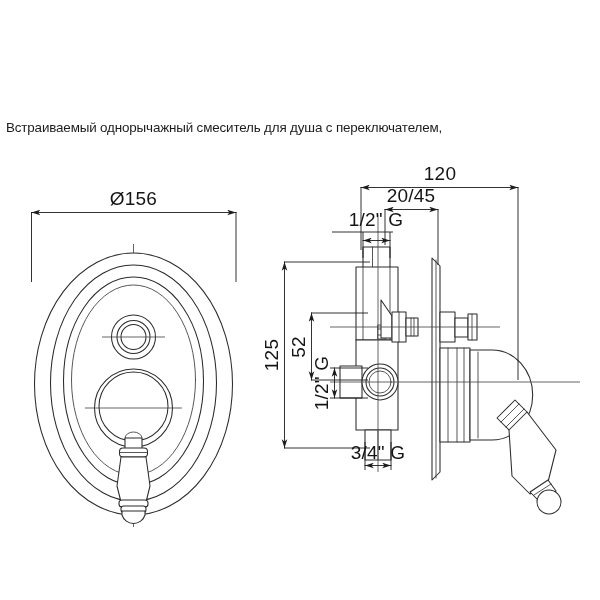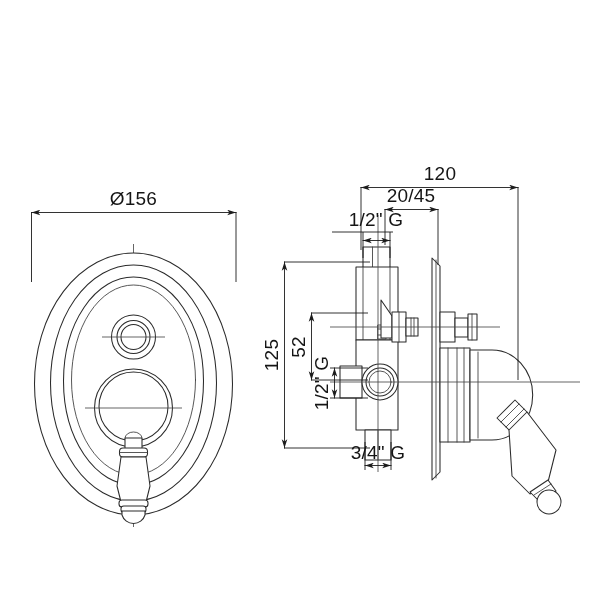--- a/index.html
+++ b/index.html
@@ -97,20 +97,21 @@
     font-size: 19px;
     fill: #151515;
     letter-spacing: 0.2px;
   }
 </style>
 </head>
 <body>
 
 <div id="page">
 
+  <div class="caption">Встраиваемый однорычажный смеситель для душа с переключателем,</div>
 
   <svg id="drawing" viewBox="0 0 600 600" xmlns="http://www.w3.org/2000/svg">
 
     <defs>
       <marker id="arrL" markerWidth="10" markerHeight="8" refX="9.2" refY="3" orient="auto" markerUnits="userSpaceOnUse">
         <path d="M9.2,3 L0.4,0.2 L2.6,3 L0.4,5.8 Z" class="arrowfill"></path>
       </marker>
       <marker id="arrR" markerWidth="10" markerHeight="8" refX="0.8" refY="3" orient="auto" markerUnits="userSpaceOnUse">
         <path d="M0.8,3 L9.6,0.2 L7.4,3 L9.6,5.8 Z" class="arrowfill"></path>
       </marker>

